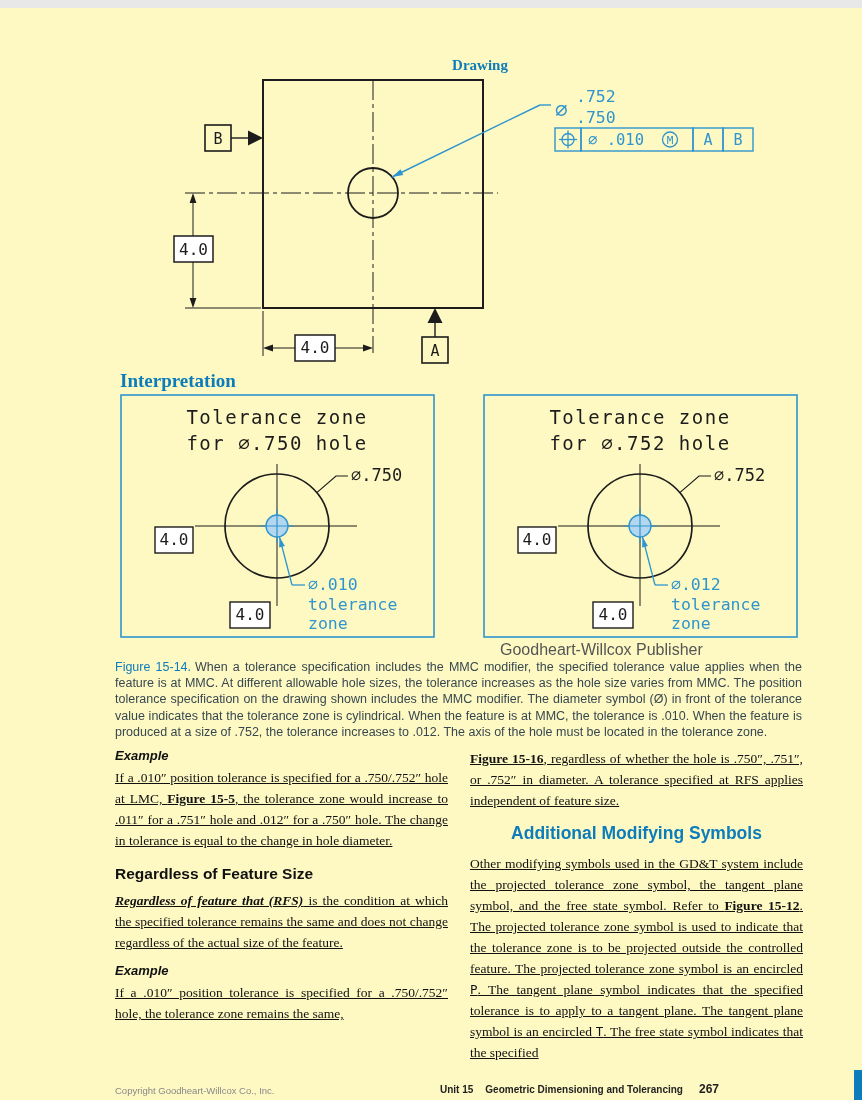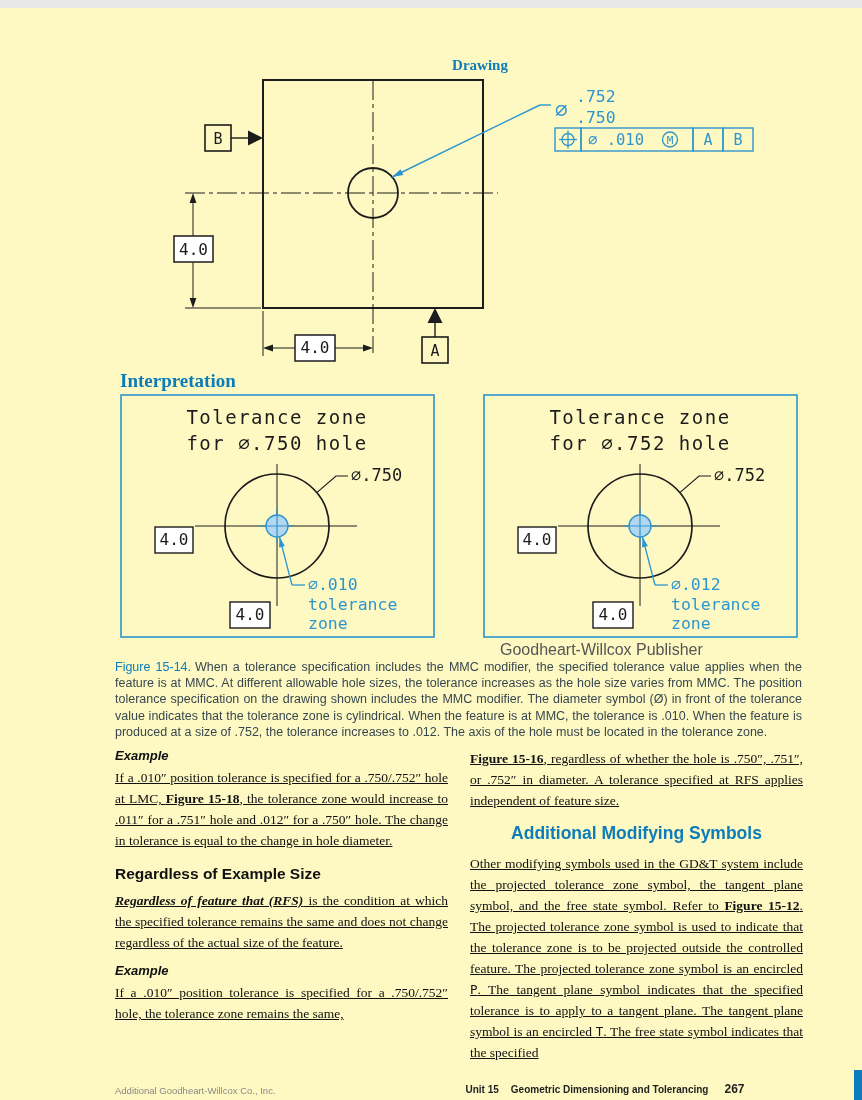--- a/index.html
+++ b/index.html
@@ -61,21 +61,21 @@
     font-size:17.5px;color:var(--brand_blue);text-align:center;
   }
   .lead-bi{font-weight:700;font-style:italic;}
   .mono-char{font-family:"DejaVu Sans Mono",monospace;font-size:12.5px;}
 
   .footer-copy{
     position:absolute;left:115px;top:1077px;
     font-family:"Liberation Sans",sans-serif;font-size:9.5px;color:#888;
   }
   .footer-right{
-    position:absolute;left:440px;top:1074px;width:330px;text-align:center;
+    position:absolute;left:440px;top:1074px;width:330px;text-align:left;
     font-family:"Liberation Sans",sans-serif;font-size:10px;font-weight:700;color:#222;
   }
   .footer-right .f-title{margin-left:12px;}
   .footer-right .f-page{margin-left:16px;font-size:12px;}
   .edge-bar{
     position:absolute;left:854px;top:1062px;width:8px;height:38px;
     background:var(--brand_blue);
   }
 </style>
 </head>
@@ -220,36 +220,36 @@
   </svg>
 
   <div class="credit">Goodheart-Willcox Publisher</div>
 
   <div class="caption">
     <span class="fig-label">Figure 15-14.</span><span>When a tolerance specification includes the MMC modifier, the specified tolerance value applies when the feature is at MMC. At different allowable hole sizes, the tolerance increases as the hole size varies from MMC. The position tolerance specification on the drawing shown includes the MMC modifier. The diameter symbol (Ø) in front of the tolerance value indicates that the tolerance zone is cylindrical. When the feature is at MMC, the tolerance is .010. When the feature is produced at a size of .752, the tolerance increases to .012. The axis of the hole must be located in the tolerance zone.</span>
   </div>
 
   <div class="col col-left">
     <h4 class="example-h">Example</h4>
-    <p class="body-p"><span>If a .010″ position tolerance is specified for a .750/.752″ hole at LMC, </span><b>Figure 15-18</b><span>, the tolerance zone would increase to .011″ for a .751″ hole and .012″ for a .750″ hole. The change in tolerance is equal to the change in hole diameter.</span></p>
-
-    <h3 class="rfs-h">Regardless of Example Size</h3>
+    <p class="body-p"><span>If a .010″ position tolerance is specified for a .750/.752″ hole at LMC, </span><b>Figure 15-5</b><span>, the tolerance zone would increase to .011″ for a .751″ hole and .012″ for a .750″ hole. The change in tolerance is equal to the change in hole diameter.</span></p>
+
+    <h3 class="rfs-h">Regardless of Feature Size</h3>
     <p class="body-p"><span class="lead-bi">Regardless of feature that (RFS)</span><span> is the condition at which the specified tolerance remains the same and does not change regardless of the actual size of the feature.</span></p>
 
     <h4 class="example-h">Example</h4>
     <p class="body-p"><span>If a .010″ position tolerance is specified for a .750/.752″ hole, the tolerance zone remains the same,</span></p>
   </div>
 
   <div class="col col-right">
     <p class="body-p"><b>Figure 15-16</b><span>, regardless of whether the hole is .750″, .751″, or .752″ in diameter. A tolerance specified at RFS applies independent of feature size.</span></p>
 
     <h2 class="section-h">Additional Modifying Symbols</h2>
 
     <p class="body-p"><span>Other modifying symbols used in the GD&amp;T system include the projected tolerance zone symbol, the tangent plane symbol, and the free state symbol. Refer to </span><b>Figure 15-12</b><span>. The projected tolerance zone symbol is used to indicate that the tolerance zone is to be projected outside the controlled feature. The projected tolerance zone symbol is an encircled </span><span class="mono-char">P</span><span>. The tangent plane symbol indicates that the specified tolerance is to apply to a tangent plane. The tangent plane symbol is an encircled </span><span class="mono-char">T</span><span>. The free state symbol indicates that the specified</span></p>
   </div>
 
-  <div class="footer-copy">Additional Goodheart-Willcox Co., Inc.</div>
+  <div class="footer-copy">Copyright Goodheart-Willcox Co., Inc.</div>
   <div class="footer-right">
     <span class="f-unit">Unit 15</span><span class="f-title">Geometric Dimensioning and Tolerancing</span><span class="f-page">267</span>
   </div>
   <div class="edge-bar"></div>
 
 </div>
 
 </body></html>

